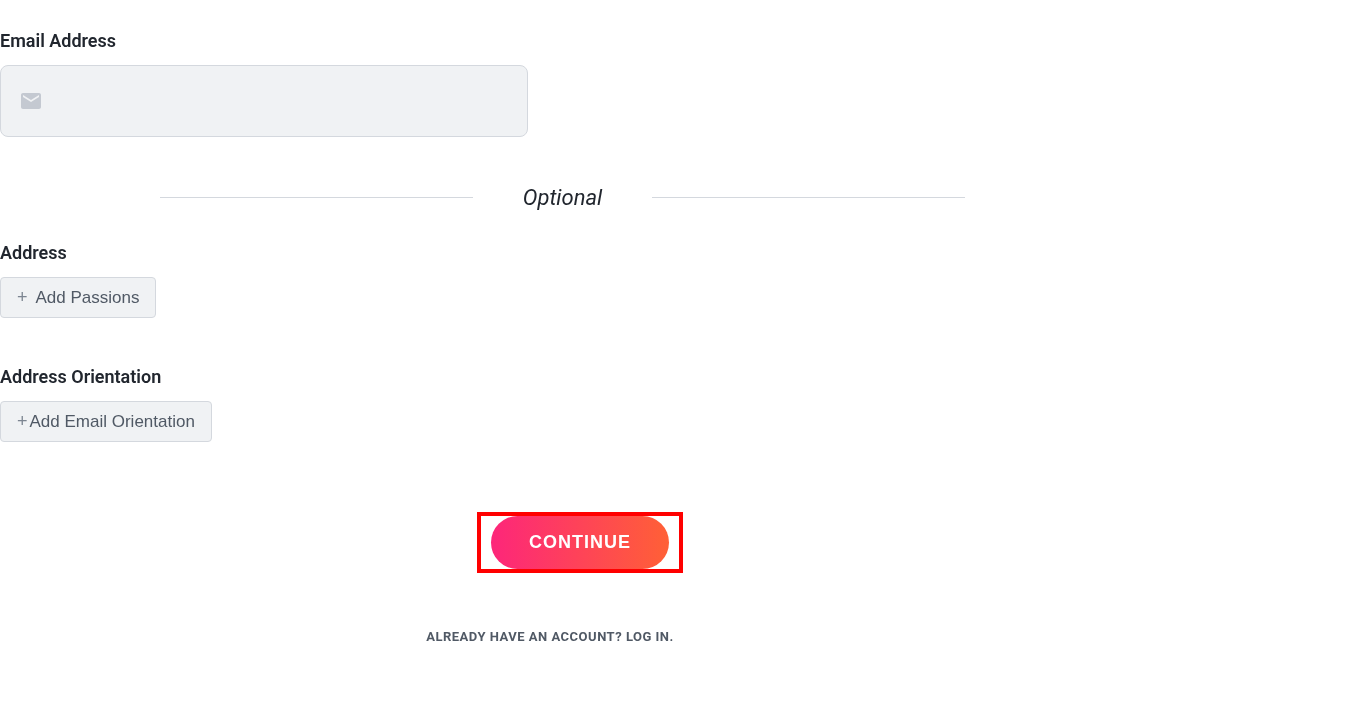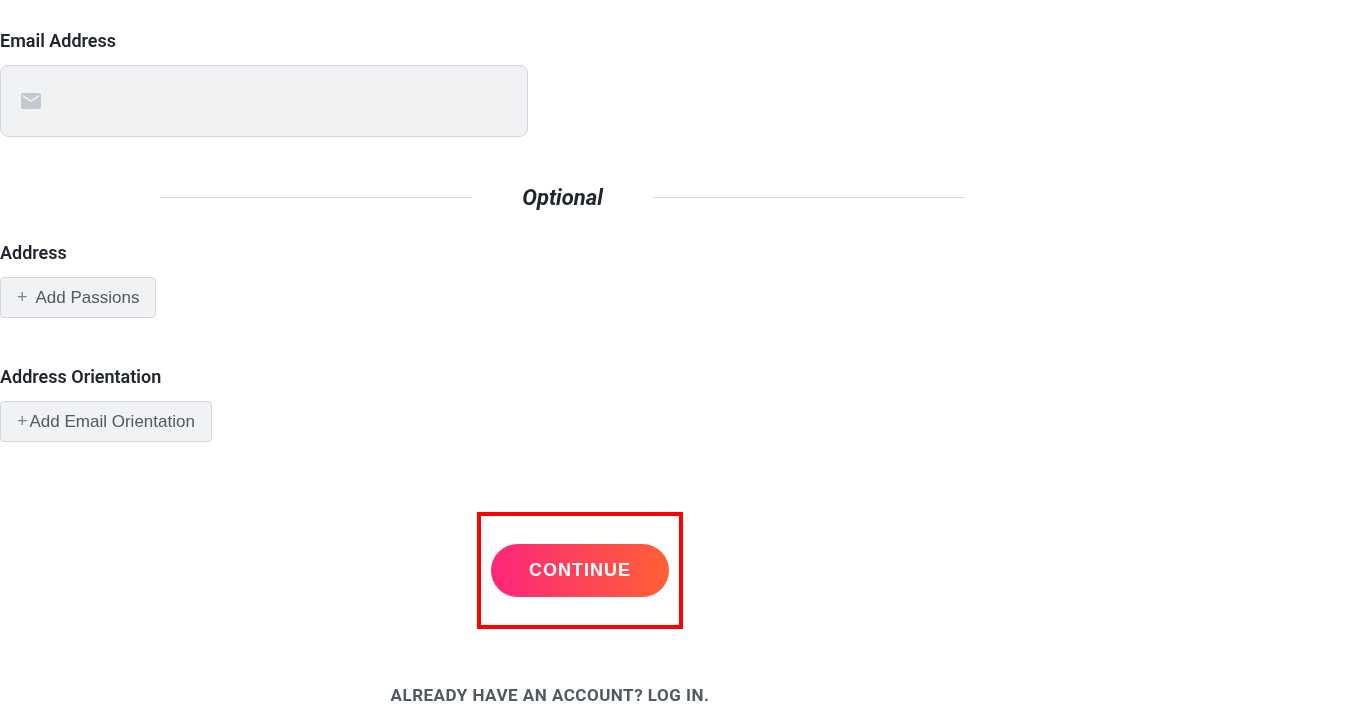--- a/index.html
+++ b/index.html
@@ -62,21 +62,21 @@
     }
     .divider-line.left {
       margin-left: 160px;
       margin-right: 50px;
     }
     .divider-line.right {
       margin-left: 50px;
     }
     .optional-text {
       font-size: 22px;
-      font-weight: 700;
+      font-weight: 400;
       font-style: italic;
       color: #21262e;
     }
     .section-block {
       margin-bottom: 48px;
     }
     .add-button {
       display: inline-flex;
       align-items: center;
       background: #f0f2f4;
@@ -98,40 +98,40 @@
     }
     .continue-wrapper {
       text-align: center;
       margin-top: 70px;
       width: 1100px;
       position: relative;
     }
     .continue-highlight {
       display: inline-block;
       border: 4px solid #ff0000;
-      padding: 28px 10px;
+      padding: 0 10px;
       margin-left: 60px;
     }
     .continue-button {
       display: inline-block;
       background: linear-gradient(90deg, #fd267a 0%, #ff6036 100%);
       color: #ffffff;
       font-size: 18px;
       font-weight: 700;
       letter-spacing: 1px;
       border: none;
       border-radius: 30px;
       padding: 16px 38px;
       cursor: pointer;
     }
     .login-line {
       text-align: center;
       margin-top: 56px;
       width: 1100px;
-      font-size: 17px;
+      font-size: 13px;
       font-weight: 700;
       letter-spacing: 0.5px;
       color: #505965;
     }
     .login-line .login-link {
       color: #505965;
       cursor: pointer;
     }
   </style>
 </head>

